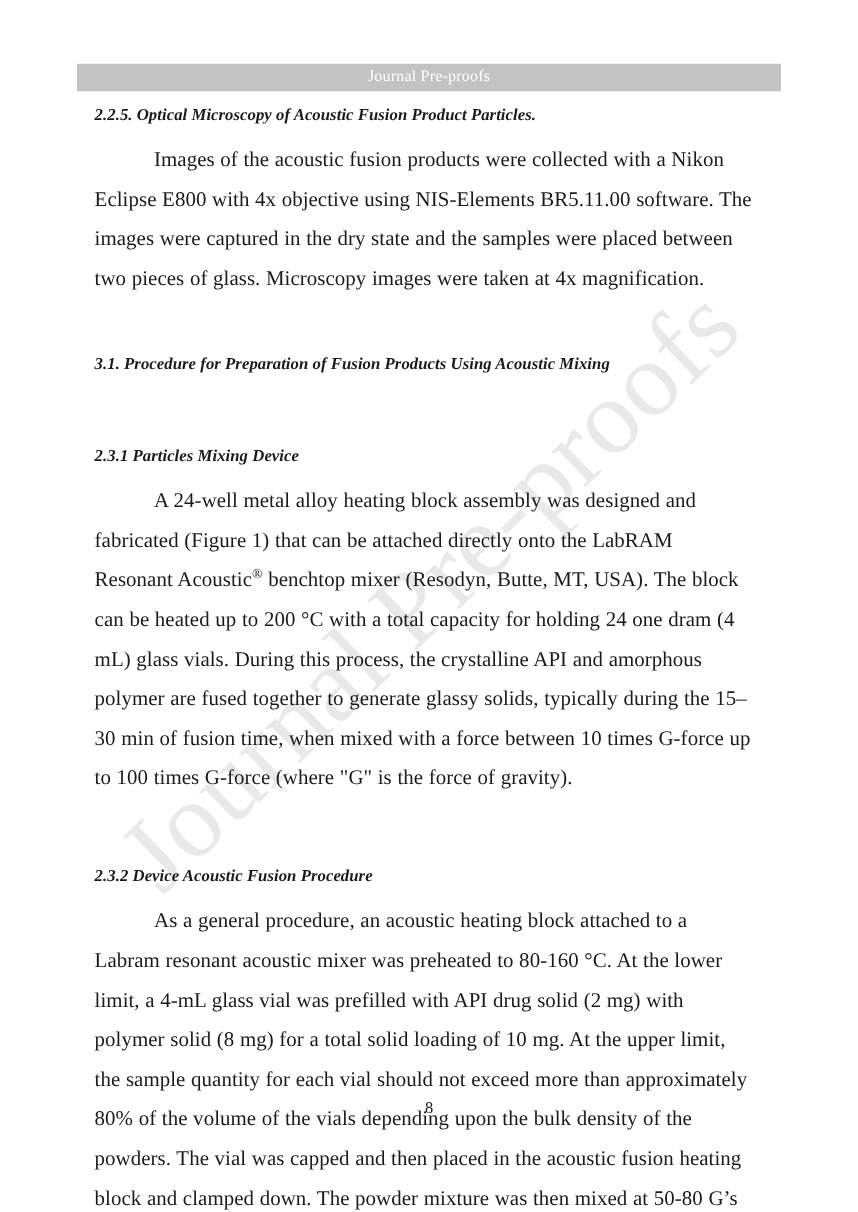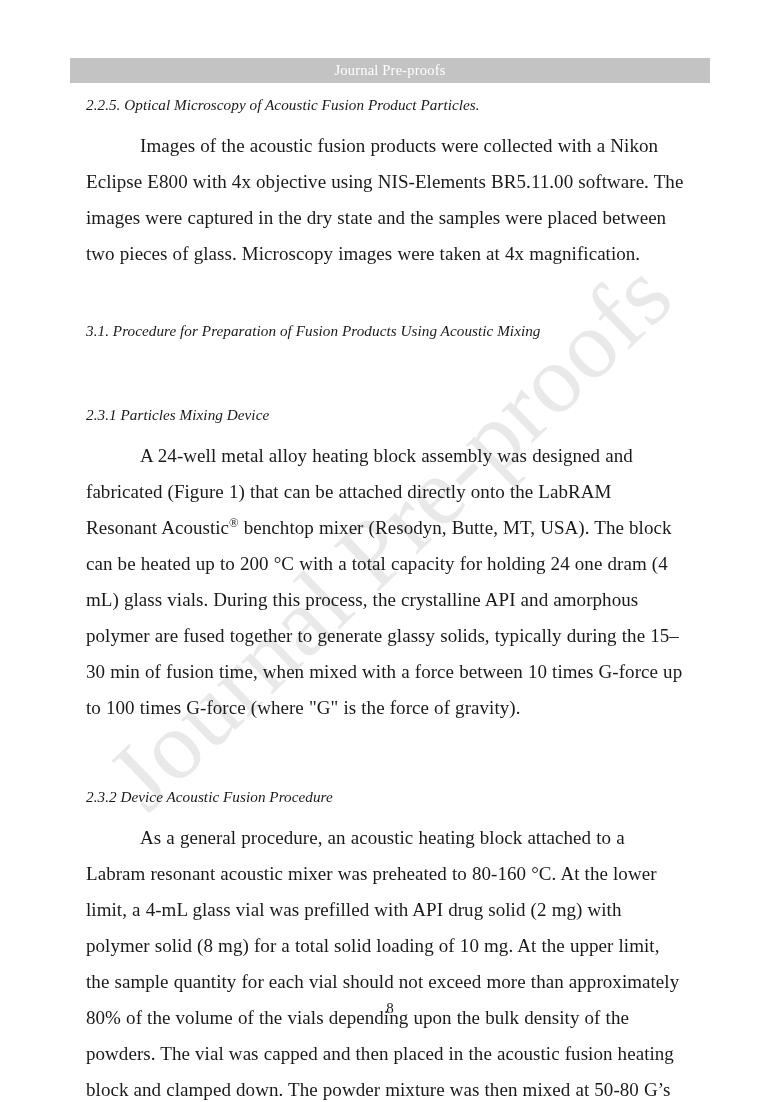--- a/index.html
+++ b/index.html
@@ -70,20 +70,21 @@
     width: 600px;
     z-index: 2;
   }
 
   .heading {
     font-style: italic;
     font-size: 15.2px;
     line-height: 26px;
     margin: 0;
     letter-spacing: 0.05px;
+    font-weight: bold;
   }
 
   .para {
     font-size: 19px;
     line-height: 36px;
     margin: 0;
     text-align: left;
     letter-spacing: 0.05px;
     word-spacing: 0.3px;
   }

